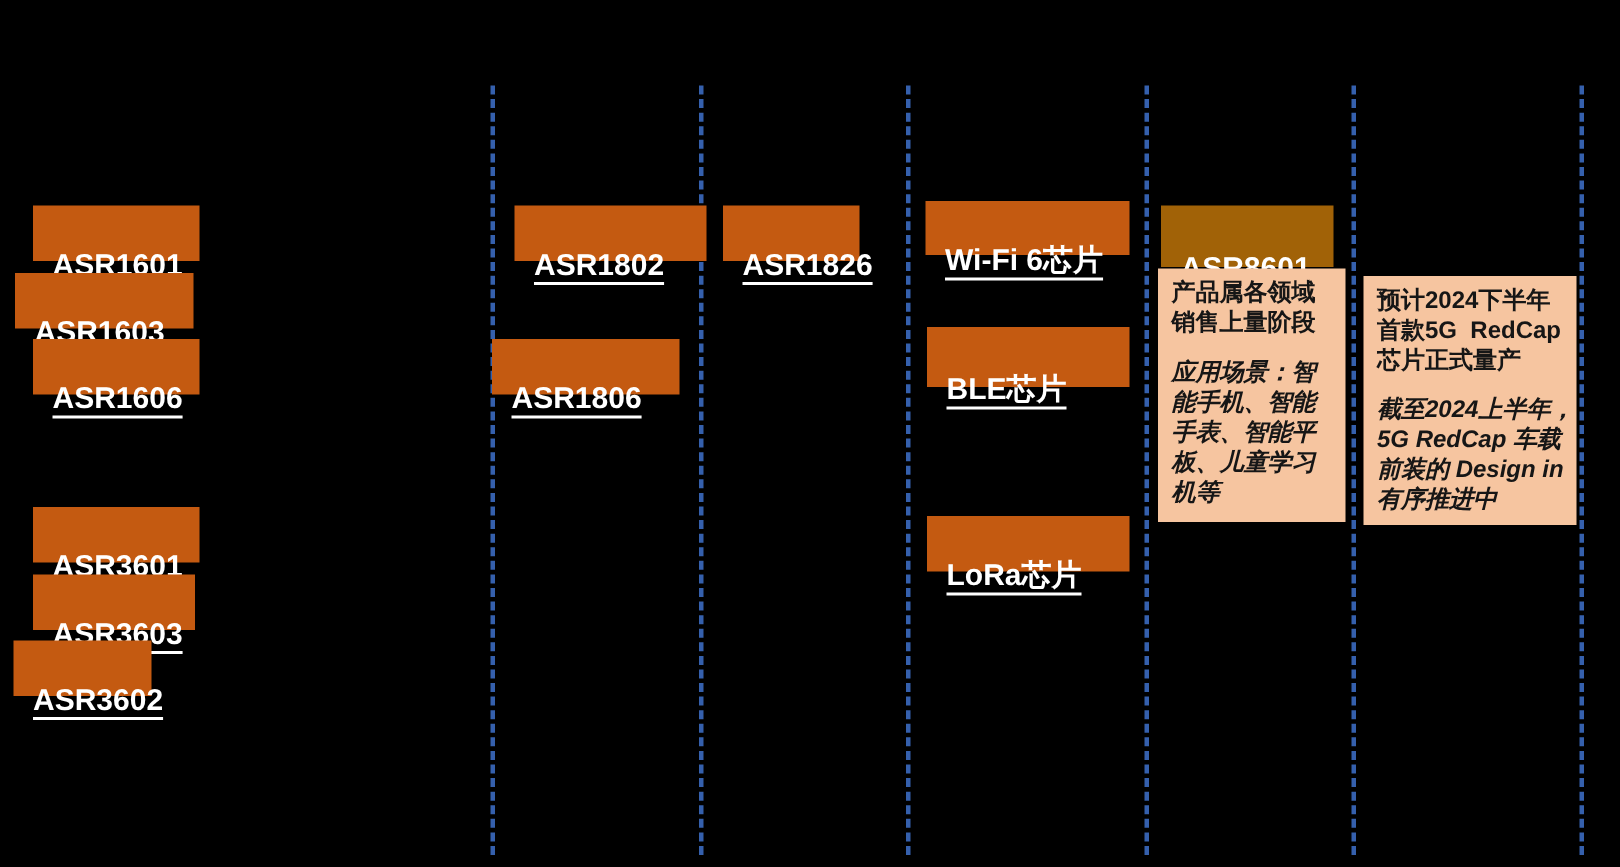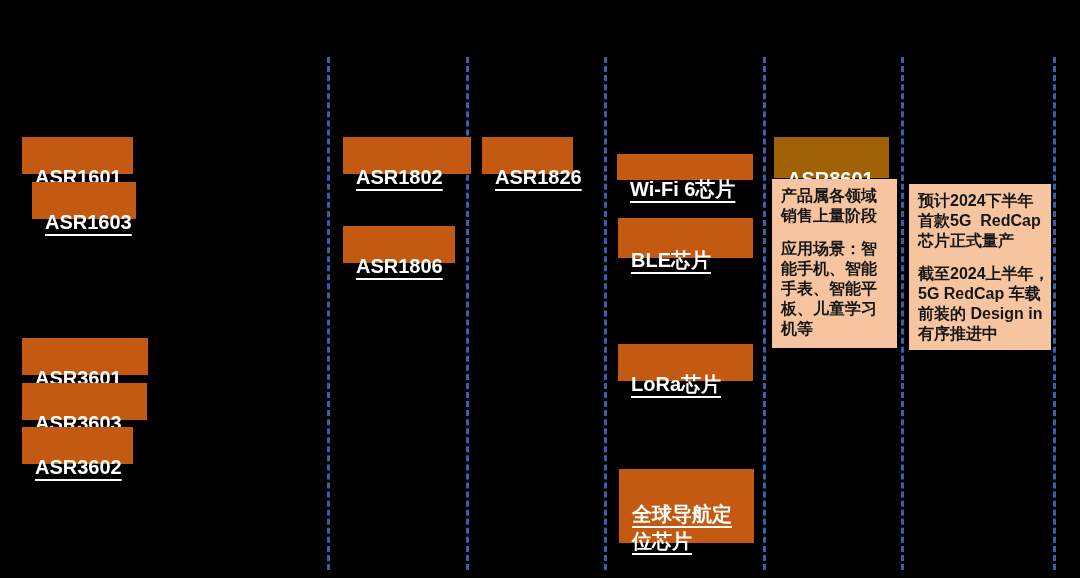--- a/index.html
+++ b/index.html
@@ -55,74 +55,74 @@
     line-height: 20px;
     font-weight: bold;
     overflow: visible;
   }
   .note p {
     margin: 0 0 13px 0;
     white-space: pre;
   }
   .note p:last-child {
     margin-bottom: 0;
+    font-style: italic;
   }
 </style>
 </head>
 <body>
 
 <div class="stage">
 
   <div class="vline" style="left:327px"></div>
   <div class="vline" style="left:466px"></div>
   <div class="vline" style="left:604px"></div>
   <div class="vline" style="left:763px"></div>
   <div class="vline" style="left:901px"></div>
   <div class="vline" style="left:1053px"></div>
 
   <div class="chip" style="left:22px;top:137px;width:111px;height:37px">
     <span class="lbl">ASR1601</span>
   </div>
-  <div class="chip" style="left:32px;top:182px;width:104px;height:37px">
+  <div class="chip" style="left:10px;top:182px;width:119px;height:37px">
     <span class="lbl">ASR1603</span>
   </div>
+  <div class="chip" style="left:22px;top:226px;width:111px;height:37px">
+    <span class="lbl">ASR1606</span>
+  </div>
 
-  <div class="chip" style="left:22px;top:338px;width:126px;height:37px">
+  <div class="chip" style="left:22px;top:338px;width:111px;height:37px">
     <span class="lbl">ASR3601</span>
   </div>
-  <div class="chip" style="left:22px;top:383px;width:125px;height:37px">
+  <div class="chip" style="left:22px;top:383px;width:108px;height:37px">
     <span class="lbl">ASR3603</span>
   </div>
-  <div class="chip" style="left:22px;top:427px;width:111px;height:37px">
+  <div class="chip" style="left:9px;top:427px;width:92px;height:37px">
     <span class="lbl">ASR3602</span>
   </div>
 
   <div class="chip" style="left:343px;top:137px;width:128px;height:37px">
     <span class="lbl">ASR1802</span>
   </div>
-  <div class="chip" style="left:343px;top:226px;width:112px;height:37px">
+  <div class="chip" style="left:328px;top:226px;width:125px;height:37px">
     <span class="lbl">ASR1806</span>
   </div>
 
   <div class="chip" style="left:482px;top:137px;width:91px;height:37px">
     <span class="lbl">ASR1826</span>
   </div>
 
-  <div class="chip" style="left:617px;top:154px;width:136px;height:26px">
+  <div class="chip" style="left:617px;top:134px;width:136px;height:36px">
     <span class="lbl">Wi-Fi 6芯片</span>
   </div>
   <div class="chip" style="left:618px;top:344px;width:135px;height:37px">
     <span class="lbl">LoRa芯片</span>
   </div>
   <div class="chip" style="left:618px;top:218px;width:135px;height:40px">
     <span class="lbl">BLE芯片</span>
-  </div>
-  <div class="chip" style="left:619px;top:469px;width:135px;height:74px">
-    <span class="lbl">全球导航定
-位芯片</span>
   </div>
 
   <div class="chip chip-light" style="left:774px;top:137px;width:115px;height:41px">
     <span class="lbl">ASR8601</span>
   </div>
 
   <div class="note" style="left:772px;top:179px;width:125px;height:169px">
     <p>产品属各领域
 销售上量阶段</p>
     <p>应用场景：智

